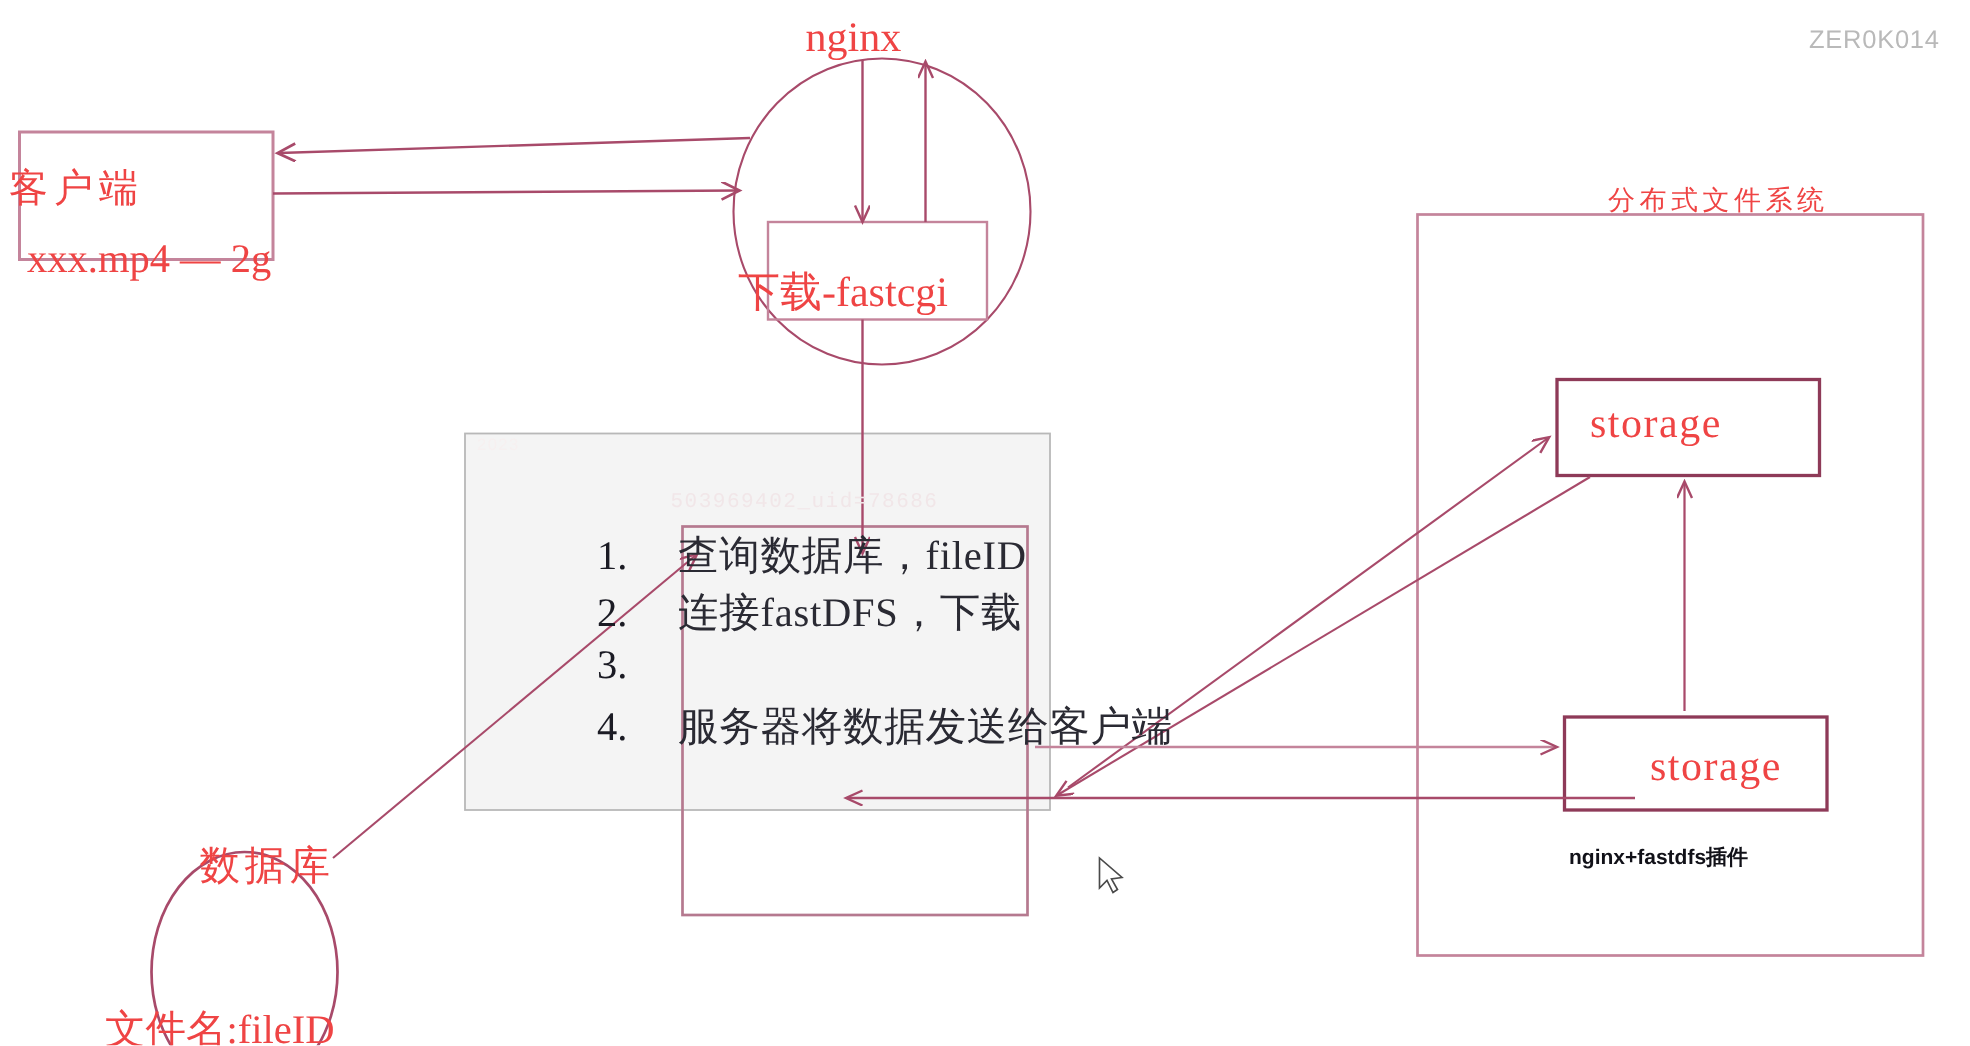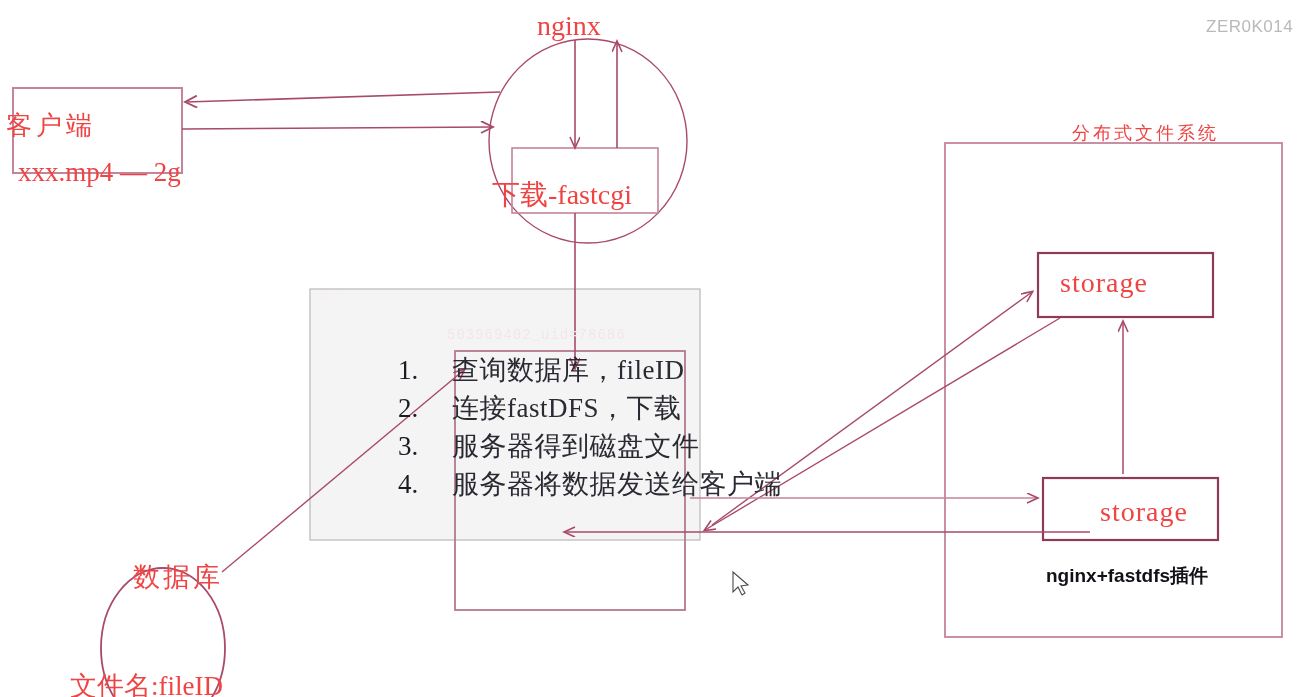--- a/index.html
+++ b/index.html
@@ -87,21 +87,21 @@
     letter-spacing: 1px;
   }
 
   
   #dfs-title     { left: 1072px; top: 121px; font-size: 18px; letter-spacing: 3px; }
   #tracker-label { left: 1060px; top: 267px; font-size: 28px; letter-spacing: 1px;}
   #storage-label { left: 1064px; top: 496px; font-size: 28px; letter-spacing: 1px; margin-left: 36px;}
   #plugin-label  {
     left: 1046px; top: 563px;
     font-family: "Liberation Sans", "DejaVu Sans", sans-serif;
-    font-size: 19px;
+    font-size: 14px;
     font-weight: bold;
     color: #111118;
   }
 
   
   #db-label      { left: 105px; top: 559px; font-size: 27px; letter-spacing: 3px; margin-left: 28px; }
   #db-file-label { left: 70px;  top: 668px; font-size: 27px; }
 </style>
 </head>
 <body>
@@ -178,21 +178,20 @@
     <div class="list-row">
       <span class="list-num">1.</span>
       <span class="list-txt">查询数据库，fileID</span>
     </div>
     <div class="list-row">
       <span class="list-num">2.</span>
       <span class="list-txt">连接fastDFS，下载</span>
     </div>
     <div class="list-row">
       <span class="list-num">3.</span>
-      <span class="list-txt">服务器得到磁盘文件</span>
     </div>
     <div class="list-row">
       <span class="list-num">4.</span>
       <span class="list-txt">服务器将数据发送给客户端</span>
     </div>
   </div>
 
   <div class="lbl" id="dfs-title">分布式文件系统</div>
   <div class="lbl" id="tracker-label">storage</div>
   <div class="lbl" id="storage-label">storage</div>

